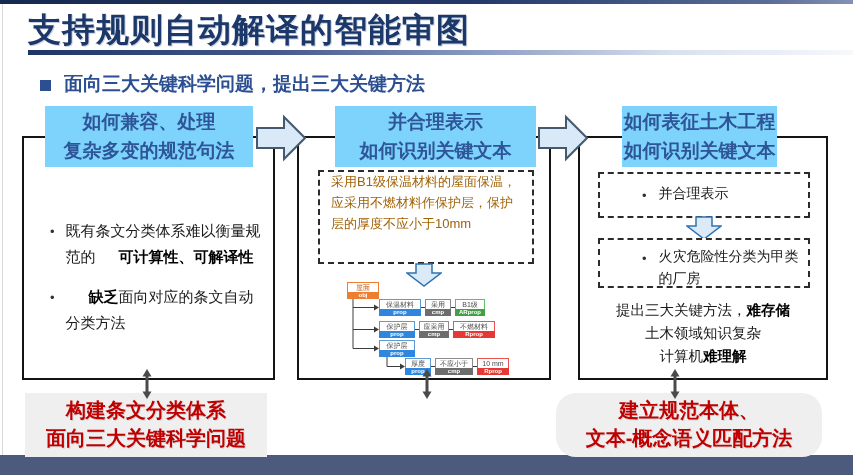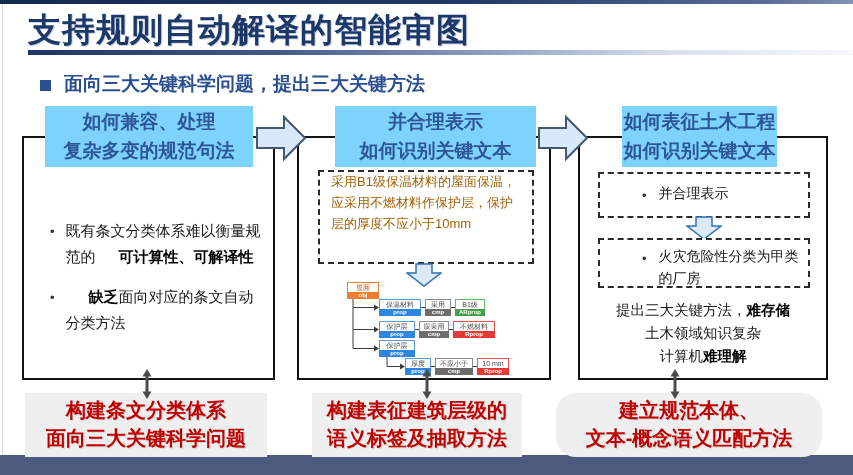--- a/index.html
+++ b/index.html
@@ -255,23 +255,19 @@
       <line x1="6" y1="6" x2="6" y2="24" stroke="#4a4a4a" stroke-width="3"></line>
       <polygon points="6,0 1.5,7.5 10.5,7.5" fill="#4a4a4a"></polygon>
       <polygon points="6,30 1.5,22.5 10.5,22.5" fill="#4a4a4a"></polygon>
     </svg>
   </div>
 
   <div class="redbox" id="red1">
     <div>构建条文分类体系</div>
     <div>面向三大关键科学问题</div>
   </div>
-  <div class="redbox" id="red2">
-    <div>构建表征建筑层级的</div>
-    <div>语义标签及抽取方法</div>
-  </div>
   <div class="redbox" id="red3">
     <div>建立规范本体、</div>
     <div>文本-概念语义匹配方法</div>
   </div>
 
   <div class="footer-bar"></div>
 </div>
 
 </body></html>

